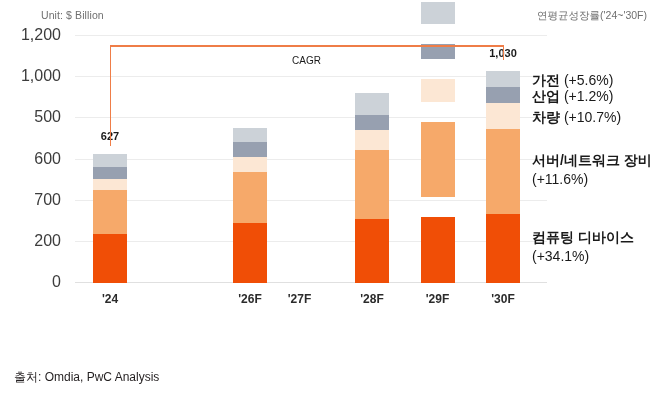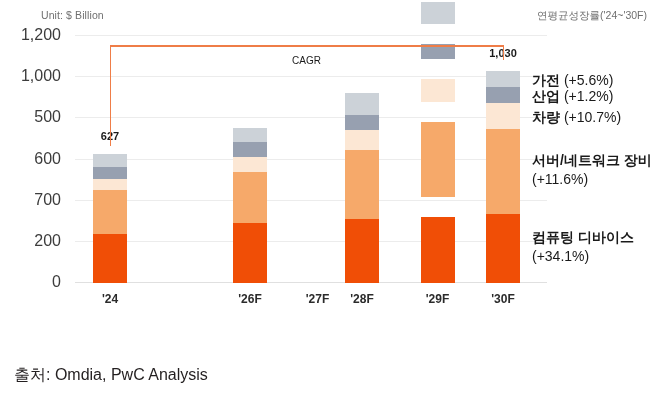--- a/index.html
+++ b/index.html
@@ -126,21 +126,21 @@
     color: #1a1a1a;
     white-space: nowrap;
   }
   .series-label b { font-weight: bold; }
   .series-label .pct { font-weight: normal; }
 
   
   .source {
     position: absolute;
     left: 14px; bottom: 16px;
-    font-size: 16px;
+    font-size: 12px;
     color: #231f20;
     white-space: nowrap;
   }
 </style>
 </head>
 <body>
 
 <div id="chart-root">
 
   <div class="unit-label">Unit: $ Billion</div>
@@ -181,29 +181,29 @@
           <div class="xtick">'24</div>
         </div>
         <div class="bar-group" style="left: 148px; text-align: right;">
           <div class="seg" style="height: 60.3092px; background: rgb(240, 78, 6);"></div>
           <div class="seg" style="height: 50.2233px; background: rgb(246, 169, 106);"></div>
           <div class="seg" style="height: 15.0258px; background: rgb(252, 231, 212);"></div>
           <div class="seg" style="height: 15.0258px; background: rgb(151, 160, 176);"></div>
           <div class="seg" style="height: 13.9967px; background: rgb(204, 210, 216);"></div>
           <div class="xtick">'26F</div>
         </div>
-        <div class="bar-group" style="left: 215px; padding-left: 35px;">
+        <div class="bar-group" style="left: 197px; padding-left: 35px;">
           <div class="seg" style="height: 61.3383px; background: rgb(240, 78, 6);"></div>
           <div class="seg" style="height: 60.3092px; background: rgb(246, 169, 106);"></div>
           <div class="seg" style="height: 16.055px; background: rgb(252, 231, 212);"></div>
           <div class="seg" style="height: 16.055px; background: rgb(151, 160, 176);"></div>
           <div class="seg" style="height: 18.1133px; background: rgb(204, 210, 216);"></div>
           <div class="xtick">'27F</div>
         </div>
-        <div class="bar-group" style="left: 260px;">
+        <div class="bar-group" style="left: 270px;">
           <div class="seg" style="height: 64.22px; background: rgb(240, 78, 6);"></div>
           <div class="seg" style="height: 68.3367px; background: rgb(246, 169, 106);"></div>
           <div class="seg" style="height: 20.1717px; background: rgb(252, 231, 212);"></div>
           <div class="seg" style="height: 15.0258px; background: rgb(151, 160, 176);"></div>
           <div class="seg" style="height: 22.0242px; background: rgb(204, 210, 216);"></div>
           <div class="xtick">'28F</div>
         </div>
         <div class="bar-group" style="left: 335.5px; gap: 20px;">
           <div class="seg" style="height: 66.2783px; background: rgb(240, 78, 6);"></div>
           <div class="seg" style="height: 74.3058px; background: rgb(246, 169, 106);"></div>

